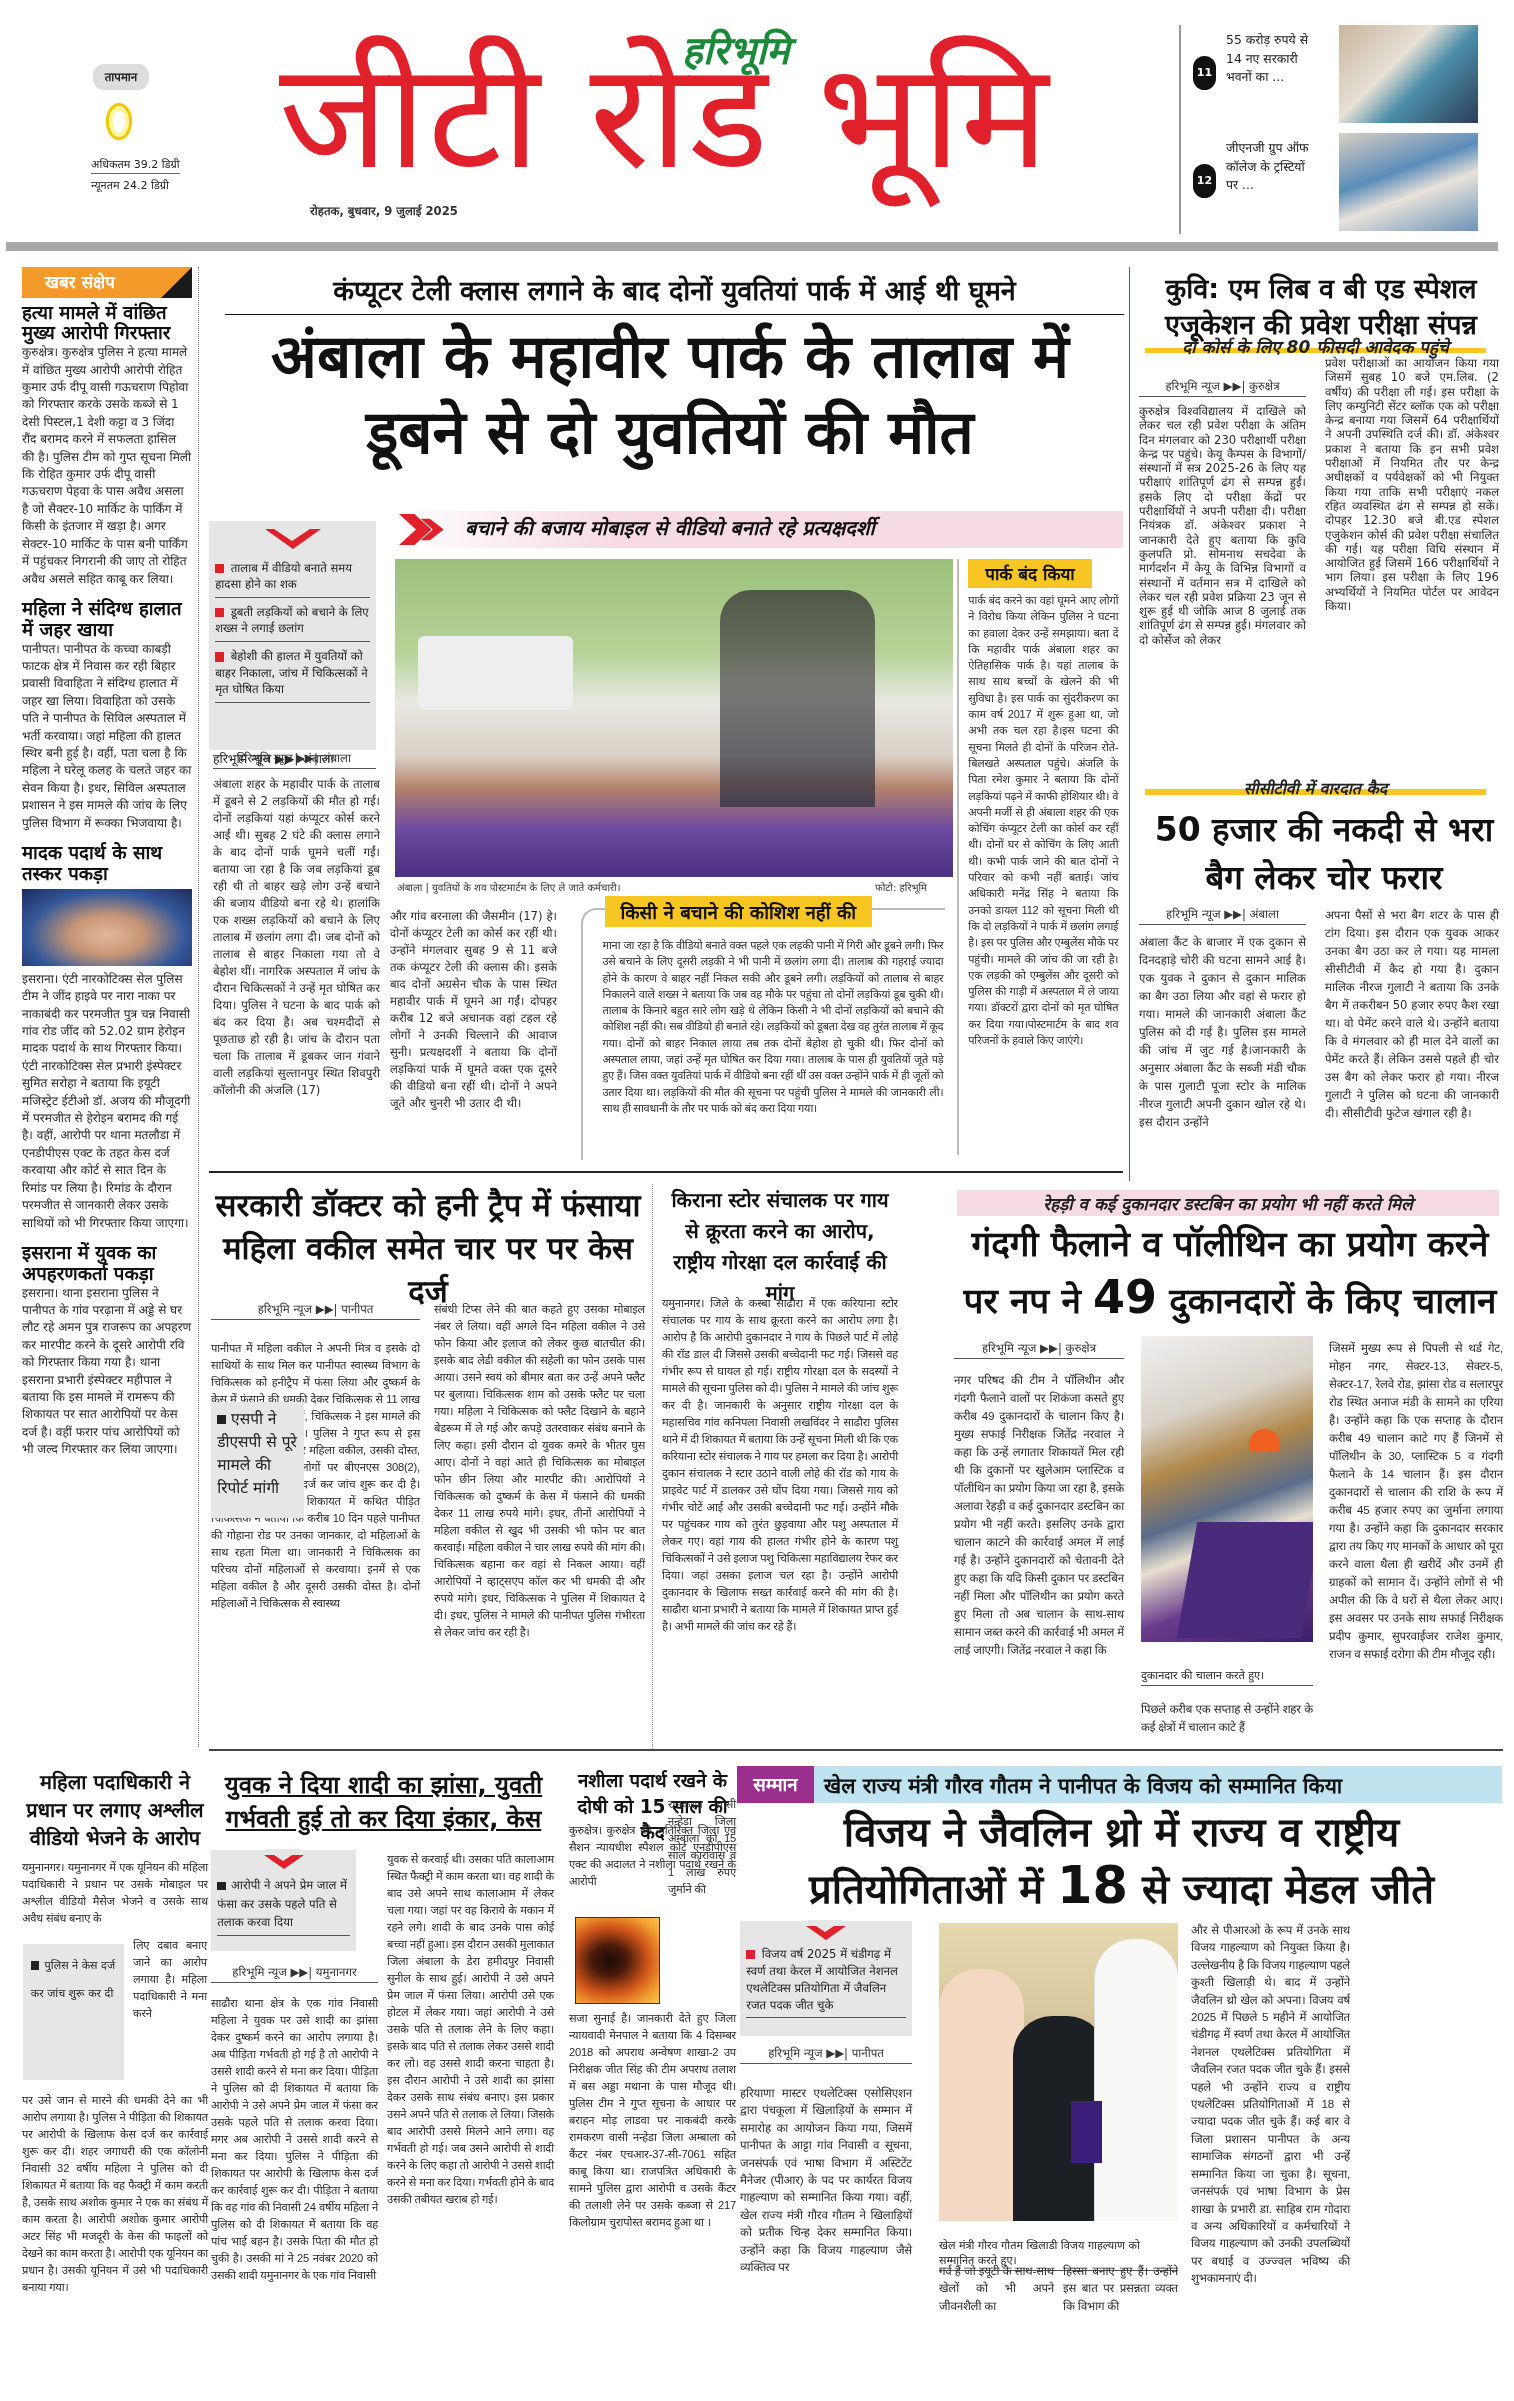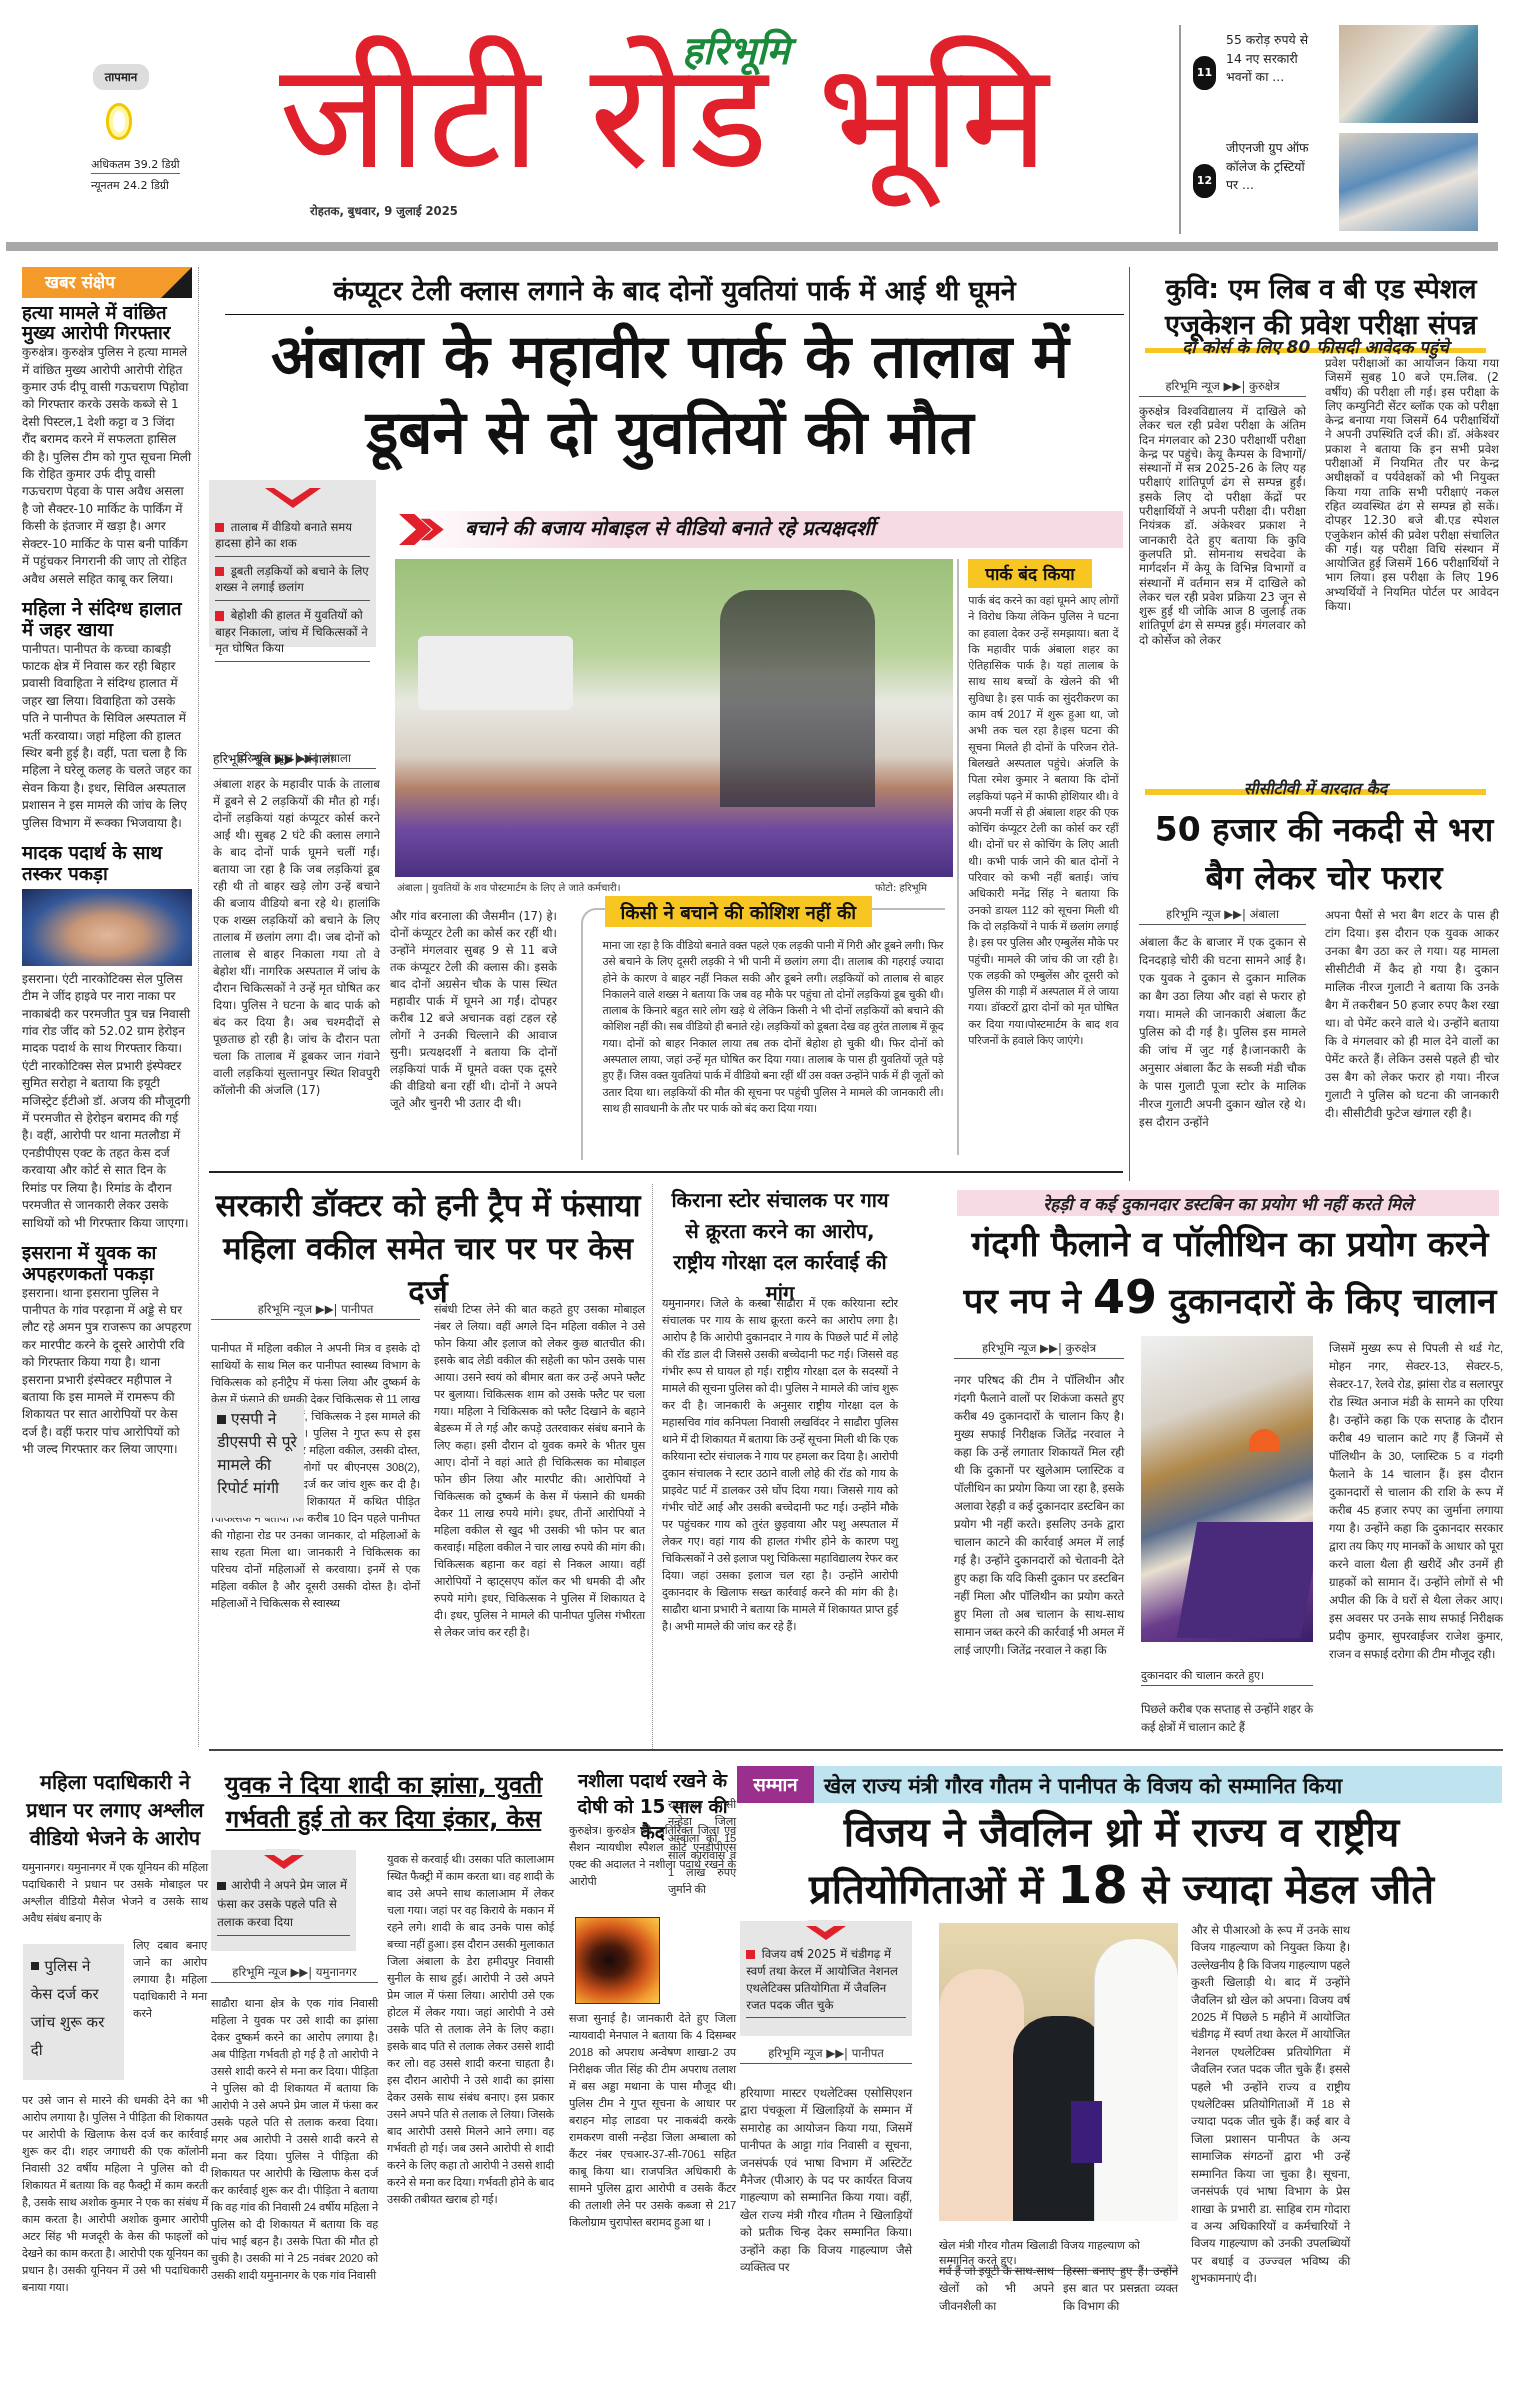--- a/index.html
+++ b/index.html
@@ -70,21 +70,21 @@
   <div style="margin-top:11px;">
     <div class="hl" style="font-size:18.6px;">इसराना में युवक का अपहरणकर्ता पकड़ा</div>
     <div class="body-text" style="font-size:12px;line-height:17.4px;text-align:left;">इसराना। थाना इसराना पुलिस ने पानीपत के गांव परढ़ाना में अड्डे से घर लौट रहे अमन पुत्र राजरूप का अपहरण कर मारपीट करने के दूसरे आरोपी रवि को गिरफ्तार किया गया है। थाना इसराना प्रभारी इंस्पेक्टर महीपाल ने बताया कि इस मामले में रामरूप की शिकायत पर सात आरोपियों पर केस दर्ज है। वहीं फरार पांच आरोपियों को भी जल्द गिरफ्तार कर लिया जाएगा।</div>
   </div>
 </div>
 <div class="rule-v" style="left:198px;top:267px;height:1480px;"></div>
 
 <div class="abs" style="left:225px;top:271px;width:899px;text-align:center;font-size:27px;font-weight:bold;color:#111;border-bottom:1.5px solid #111;padding-bottom:6px;white-space:nowrap;">कंप्यूटर टेली क्लास लगाने के बाद दोनों युवतियां पार्क में आई थी घूमने</div>
 <div class="abs" style="left:217px;top:318px;width:906px;text-align:center;font-size:60px;font-weight:bold;line-height:76px;color:#111;">अंबाला के महावीर पार्क के तालाब में डूबने से दो युवतियों की मौत</div>
 
-<div class="abs graybox" style="left:209px;top:480px;width:167px;height:167px;padding:7.7px 6.2px;">
+<div class="abs graybox" style="left:209px;top:521px;width:167px;height:229px;padding:7.7px 6.2px;">
   <div class="chev"></div>
   <div style="margin-top:11px;font-size:11.6px;line-height:16.3px;border-bottom:0.8px solid #555;padding-bottom:4.6px;"><span class="redbox"></span><span>तालाब में वीडियो बनाते समय हादसा होने का शक</span></div>
   <div style="margin-top:6.2px;font-size:11.6px;line-height:16.3px;border-bottom:0.8px solid #555;padding-bottom:4.6px;"><span class="redbox"></span><span>डूबती लड़कियों को बचाने के लिए शख्स ने लगाई छलांग</span></div>
   <div style="margin-top:6.2px;font-size:11.6px;line-height:16.3px;border-bottom:0.8px solid #555;padding-bottom:4.6px;"><span class="redbox"></span><span>बेहोशी की हालत में युवतियों को बाहर निकाला, जांच में चिकित्सकों ने मृत घोषित किया</span></div>
 </div>
 
 <div class="abs" style="left:395px;top:511px;width:728px;height:37px;background:linear-gradient(90deg,#fff 0%,#f7dbe4 30%,#f7dbe4 100%);">
   <svg class="abs" style="left:3.9px;top:3.1px" width="54" height="31" viewBox="0 0 70 40">
       <polygon points="0,0 20,0 42,20 20,40 0,40 22,20" fill="#e0202a"></polygon>
       <polygon points="28,6 40,6 58,20 40,34 28,34 44,20" fill="#e0202a"></polygon>
@@ -153,21 +153,21 @@
   <div class="abs" style="left:108px;top:93px;width:31px;height:23px;background:#f06020;border-radius:15.5px 15.5px 3.1px 3.1px;"></div>
 </div>
 <div class="abs" style="left:1141px;top:1667px;width:172px;font-size:11px;border-bottom:1.5px solid #555;padding-bottom:3.1px;">दुकानदार की चालान करते हुए।</div>
 <div class="abs body-text narrow" style="left:1141px;top:1700px;width:172px;font-size:11.6px;line-height:18px;">पिछले करीब एक सप्ताह से उन्होंने शहर के कई क्षेत्रों में चालान काटे हैं</div>
 <div class="abs body-text narrow" style="left:1329px;top:1339px;width:174px;font-size:11.6px;line-height:18px;">जिसमें मुख्य रूप से पिपली से थर्ड गेट, मोहन नगर, सेक्टर-13, सेक्टर-5, सेक्टर-17, रेलवे रोड, झांसा रोड व सलारपुर रोड स्थित अनाज मंडी के सामने का एरिया है। उन्होंने कहा कि एक सप्ताह के दौरान करीब 49 चालान काटे गए हैं जिनमें से पॉलिथीन के 30, प्लास्टिक 5 व गंदगी फैलाने के 14 चालान हैं। इस दौरान दुकानदारों से चालान की राशि के रूप में करीब 45 हजार रुपए का जुर्माना लगाया गया है। उन्होंने कहा कि दुकानदार सरकार द्वारा तय किए गए मानकों के आधार को पूरा करने वाला थैला ही खरीदें और उनमें ही ग्राहकों को सामान दें। उन्होंने लोगों से भी अपील की कि वे घरों से थैला लेकर आए। इस अवसर पर उनके साथ सफाई निरीक्षक प्रदीप कुमार, सुपरवाईजर राजेश कुमार, राजन व सफाई दरोगा की टीम मौजूद रही।</div>
 
 <div class="abs" style="left:209px;top:1749px;width:1294px;height:1.5px;background:#444;"></div>
 
 <div class="abs" style="left:22px;top:1768px;width:186px;font-size:20px;font-weight:bold;line-height:28px;text-align:center;color:#111;">महिला पदाधिकारी ने प्रधान पर लगाए अश्लील वीडियो भेजने के आरोप</div>
 <div class="abs body-text narrow" style="left:22px;top:1859px;width:186px;font-size:11.2px;line-height:17px;">यमुनानगर। यमुनानगर में एक यूनियन की महिला पदाधिकारी ने प्रधान पर उसके मोबाइल पर अश्लील वीडियो मैसेज भेजने व उसके साथ अवैध संबंध बनाए के</div>
-<div class="abs graybox" style="left:23px;top:1944px;width:101px;height:136px;padding:7.7px;font-size:15px;line-height:28px;">
+<div class="abs graybox" style="left:23px;top:1944px;width:101px;height:136px;padding:7.7px;font-size:11px;line-height:28px;">
   <span class="blackbox"></span><span>पुलिस ने केस दर्ज कर जांच शुरू कर दी</span>
 </div>
 <div class="abs body-text narrow" style="left:133px;top:1937px;width:74px;font-size:11.2px;line-height:17px;">लिए दबाव बनाए जाने का आरोप लगाया है। महिला पदाधिकारी ने मना करने</div>
 <div class="abs body-text narrow" style="left:22px;top:2092px;width:186px;font-size:11.2px;line-height:17px;">पर उसे जान से मारने की धमकी देने का भी आरोप लगाया है। पुलिस ने पीड़िता की शिकायत पर आरोपी के खिलाफ केस दर्ज कर कार्रवाई शुरू कर दी। शहर जगाधरी की एक कॉलोनी निवासी 32 वर्षीय महिला ने पुलिस को दी शिकायत में बताया कि वह फैक्ट्री में काम करती है, उसके साथ अशोक कुमार ने एक का संबंध में काम करता है। आरोपी अशोक कुमार आरोपी अटर सिंह भी मजदूरी के केस की फाइलों को देखने का काम करता है। आरोपी एक यूनियन का प्रधान है। उसकी यूनियन में उसे भी पदाधिकारी बनाया गया।</div>
 
 <div class="abs" style="left:213px;top:1768px;width:341px;font-size:24px;font-weight:bold;line-height:34px;text-align:center;color:#111;text-decoration:underline;">युवक ने दिया शादी का झांसा, युवती गर्भवती हुई तो कर दिया इंकार, केस</div>
 <div class="abs graybox" style="left:211px;top:1850px;width:145px;height:101px;padding:4.6px 6.2px;">
   <div class="chev" style="border-left-width:20px;border-right-width:20px;border-top-width:14px;"></div>
   <div style="margin-top:7.7px;font-size:11.6px;line-height:18.6px;border-bottom:0.8px solid #555;padding-bottom:3.1px;"><span class="blackbox"></span><span>आरोपी ने अपने प्रेम जाल में फंसा कर उसके पहले पति से तलाक करवा दिया</span></div>
 </div>

